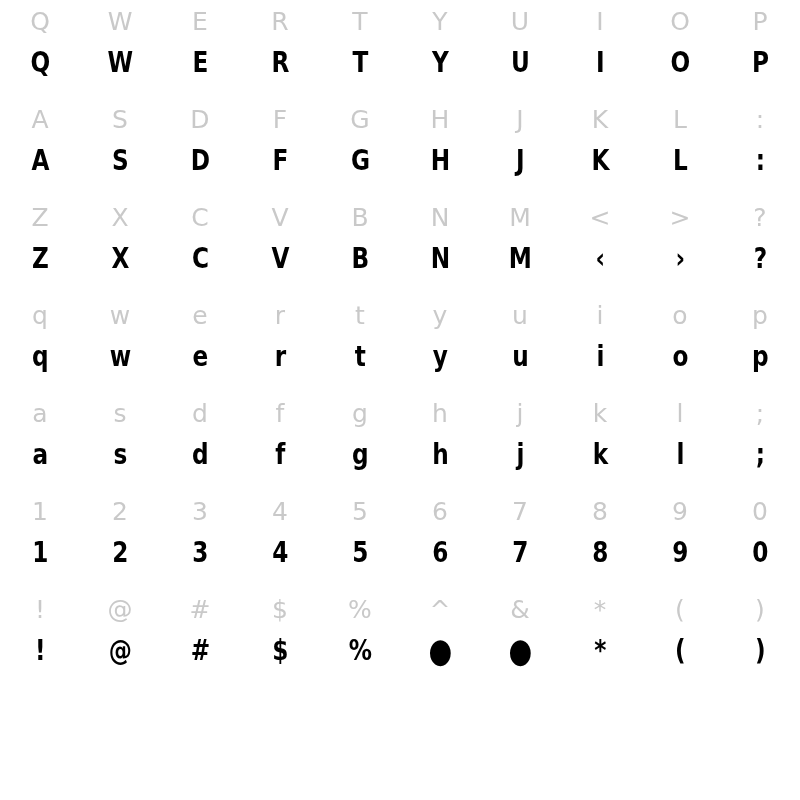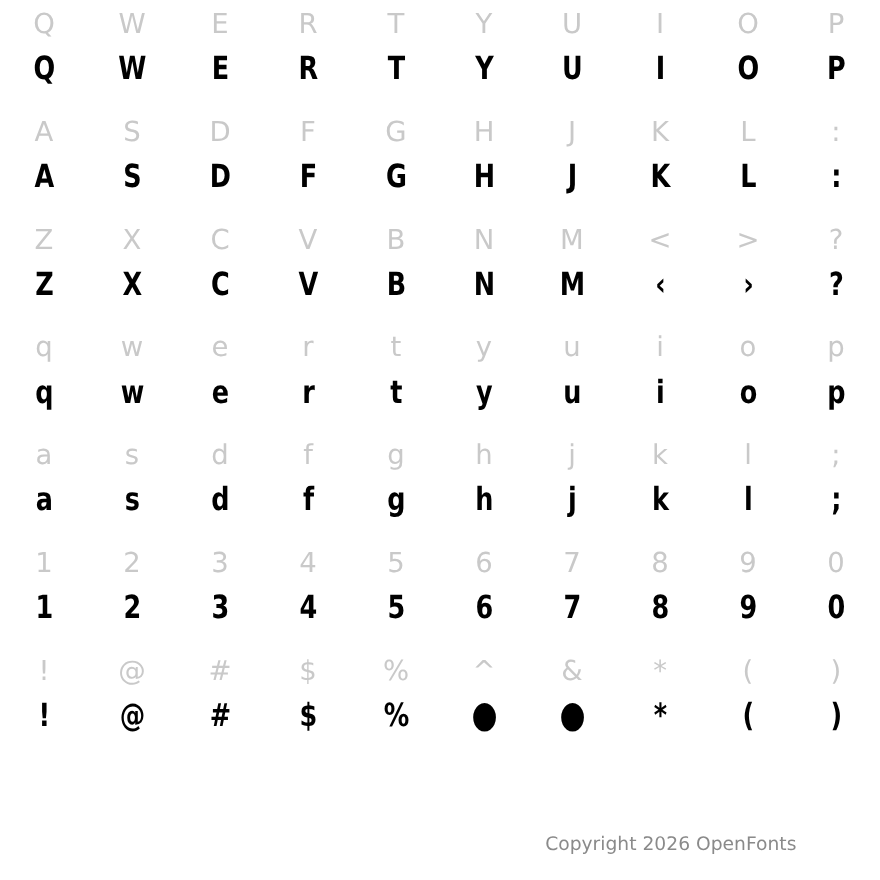--- a/index.html
+++ b/index.html
@@ -354,14 +354,13 @@
       </div>
       <div class="cell">
         <div class="ghost">(</div>
         <div class="glyph">(</div>
       </div>
       <div class="cell">
         <div class="ghost">)</div>
         <div class="glyph">)</div>
       </div>
     </div>
-  <div class="copyright">Copyright 2026 OpenFonts</div>
 </div>
 
 </body></html>

